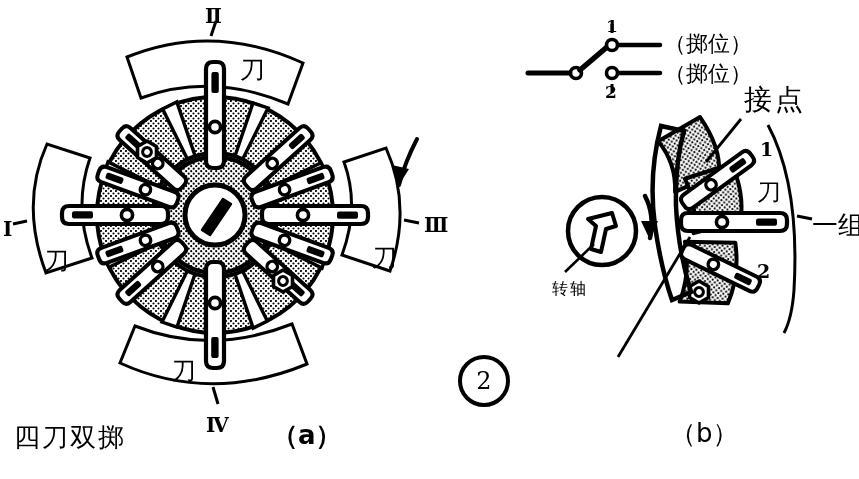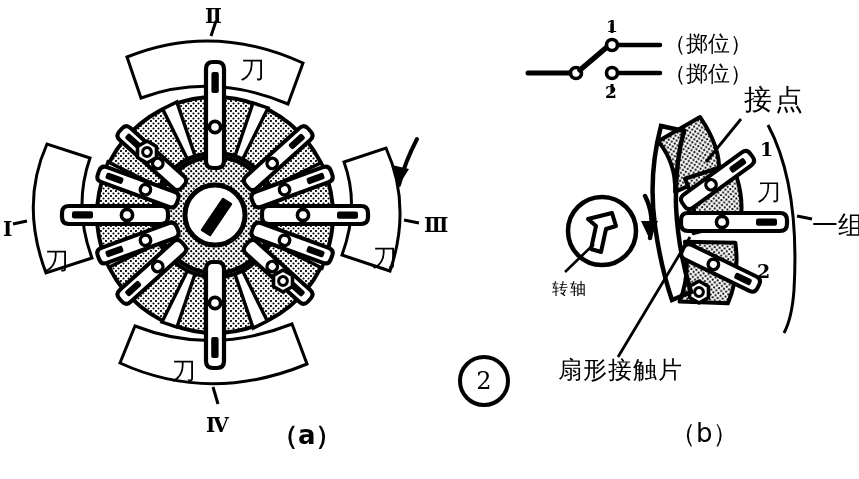--- a/index.html
+++ b/index.html
@@ -181,34 +181,34 @@
   <div class="lbl rn" style="left:205px;top:6px;font-size:20px;">Ⅱ</div>
   <div class="lbl rn" style="left:3px;top:219px;font-size:20px;">Ⅰ</div>
   <div class="lbl rn" style="left:424px;top:215px;font-size:20px;">Ⅲ</div>
   <div class="lbl rn" style="left:206px;top:415px;font-size:20px;">Ⅳ</div>
 
   <div class="lbl cn" style="left:240px;top:57px;font-size:25px;">刀</div>
   <div class="lbl cn" style="left:44px;top:248px;font-size:25px;">刀</div>
   <div class="lbl cn" style="left:372px;top:245px;font-size:25px;">刀</div>
   <div class="lbl cn" style="left:171px;top:358px;font-size:25px;">刀</div>
 
+  <div class="lbl cn" style="left:14px;top:424px;font-size:26px;letter-spacing:2px;">四刀双掷</div>
   <div class="lbl cn" style="left:272px;top:422px;font-size:26px;font-weight:700;">（a）</div>
 
   <div class="lbl rn" style="left:606px;top:18px;font-size:17px;">1</div>
   <div class="lbl cn" style="left:664px;top:33px;font-size:22px;">（掷位）</div>
   <div class="lbl rn" style="left:605px;top:84px;font-size:17px;">2</div>
   <div class="lbl cn" style="left:664px;top:63px;font-size:22px;">（掷位）</div>
 
   <div class="lbl cn" style="left:744px;top:86px;font-size:28px;letter-spacing:3px;">接点</div>
   <div class="lbl rn" style="left:760px;top:140px;font-size:19px;">1</div>
   <div class="lbl cn" style="left:757px;top:180px;font-size:24px;">刀</div>
   <div class="lbl rn" style="left:757px;top:262px;font-size:19px;">2</div>
   <div class="lbl cn" style="left:812px;top:212px;font-size:26px;">一组</div>
   <div class="lbl cn" style="left:552px;top:281px;font-size:16px;letter-spacing:2px;">转轴</div>
-  <div class="lbl cn" style="left:558px;top:358px;font-size:24px;letter-spacing:1px;">扇形接触片</div>
   <div class="lbl cn" style="left:670px;top:420px;font-size:26px;">（b）</div>
 
   <div style="position:absolute;left:458px;top:355px;width:44px;height:44px;
               border:4px solid #000;border-radius:50%;display:flex;
               align-items:center;justify-content:center;font-size:24px;
               font-family:'DejaVu Serif','Liberation Serif',serif;">
     <span>2</span>
   </div>
 
 </div>

